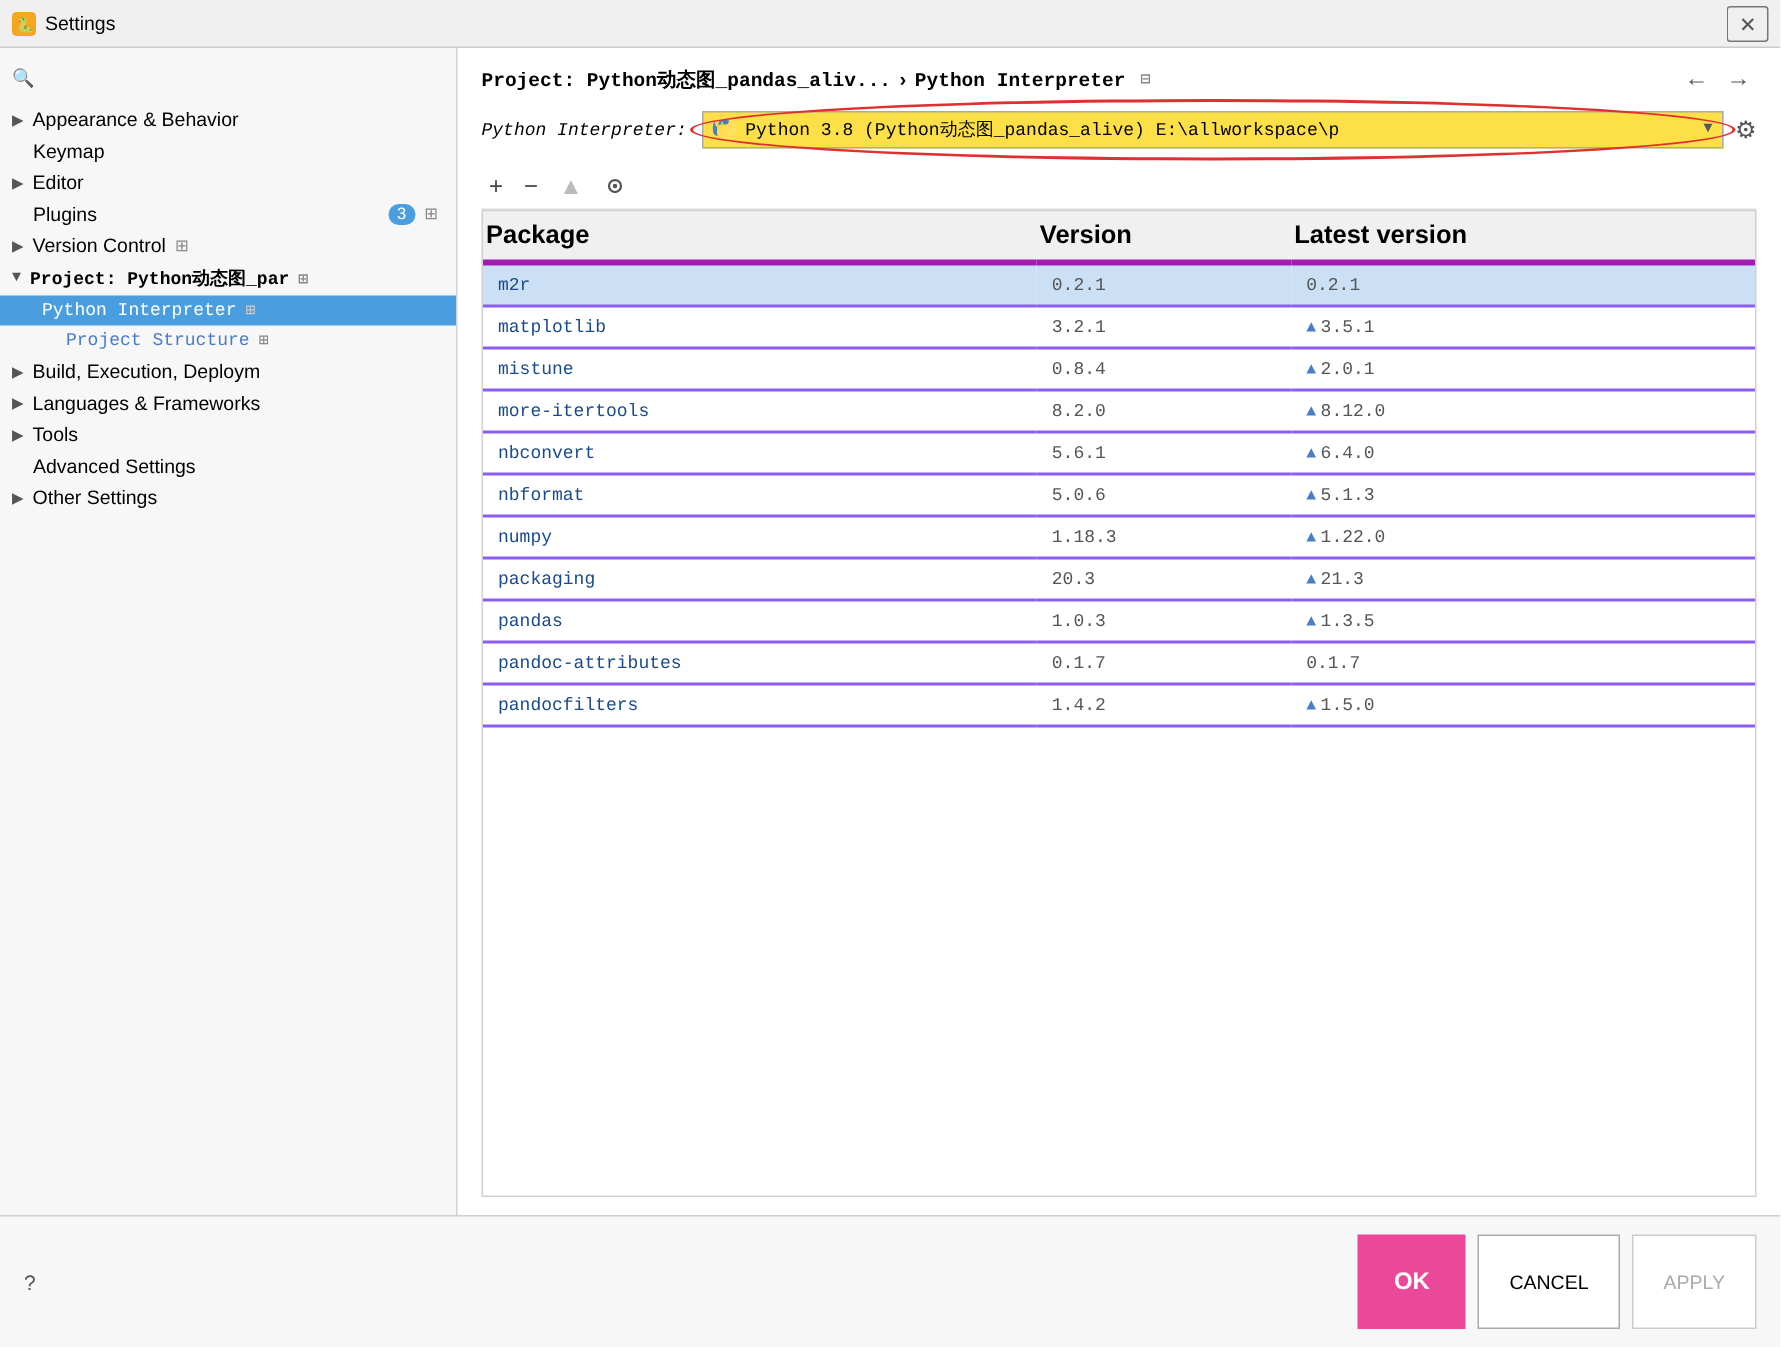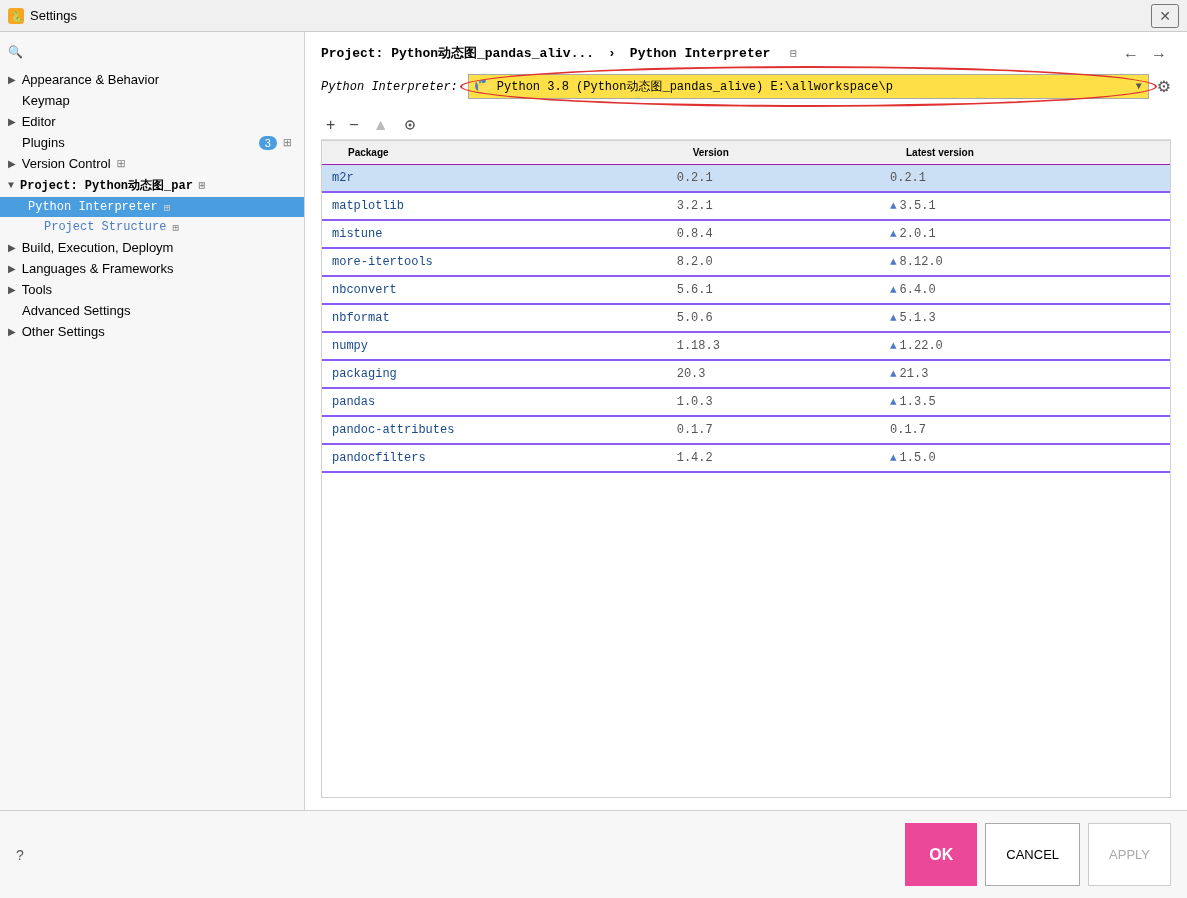--- a/index.html
+++ b/index.html
@@ -139,21 +139,21 @@
 
     
     .breadcrumb {
       font-family: 'Courier New', monospace;
       font-size: 13px;
       color: #000;
       font-weight: bold;
       margin-bottom: 12px;
       display: flex;
       align-items: center;
-      gap: 14px;
+      gap: 4px;
     }
     .breadcrumb-nav {
       margin-left: auto;
       display: flex;
       gap: 4px;
     }
     .nav-btn {
       background: none;
       border: none;
       cursor: pointer;
@@ -266,24 +266,24 @@
     }
     table {
       width: 100%;
       border-collapse: collapse;
     }
     thead tr {
       background: #f0f0f0;
     }
     thead th {
       text-align: left;
-      padding: 6px 26px;
+      padding: 6px 2px;
       font-weight: bold;
-      font-size: 10px;
-      border-bottom: 1px solid #a21caf;
+      font-size: 17px;
+      border-bottom: 4px solid #a21caf;
       color: #000;
     }
     tbody tr {
       border-bottom: 2px solid #8b5cf6;
     }
     tbody tr.selected { background: #cce0f5; }
     tbody td {
       padding: 6px 10px;
       font-family: 'Courier New', monospace;
       font-size: 12px;

